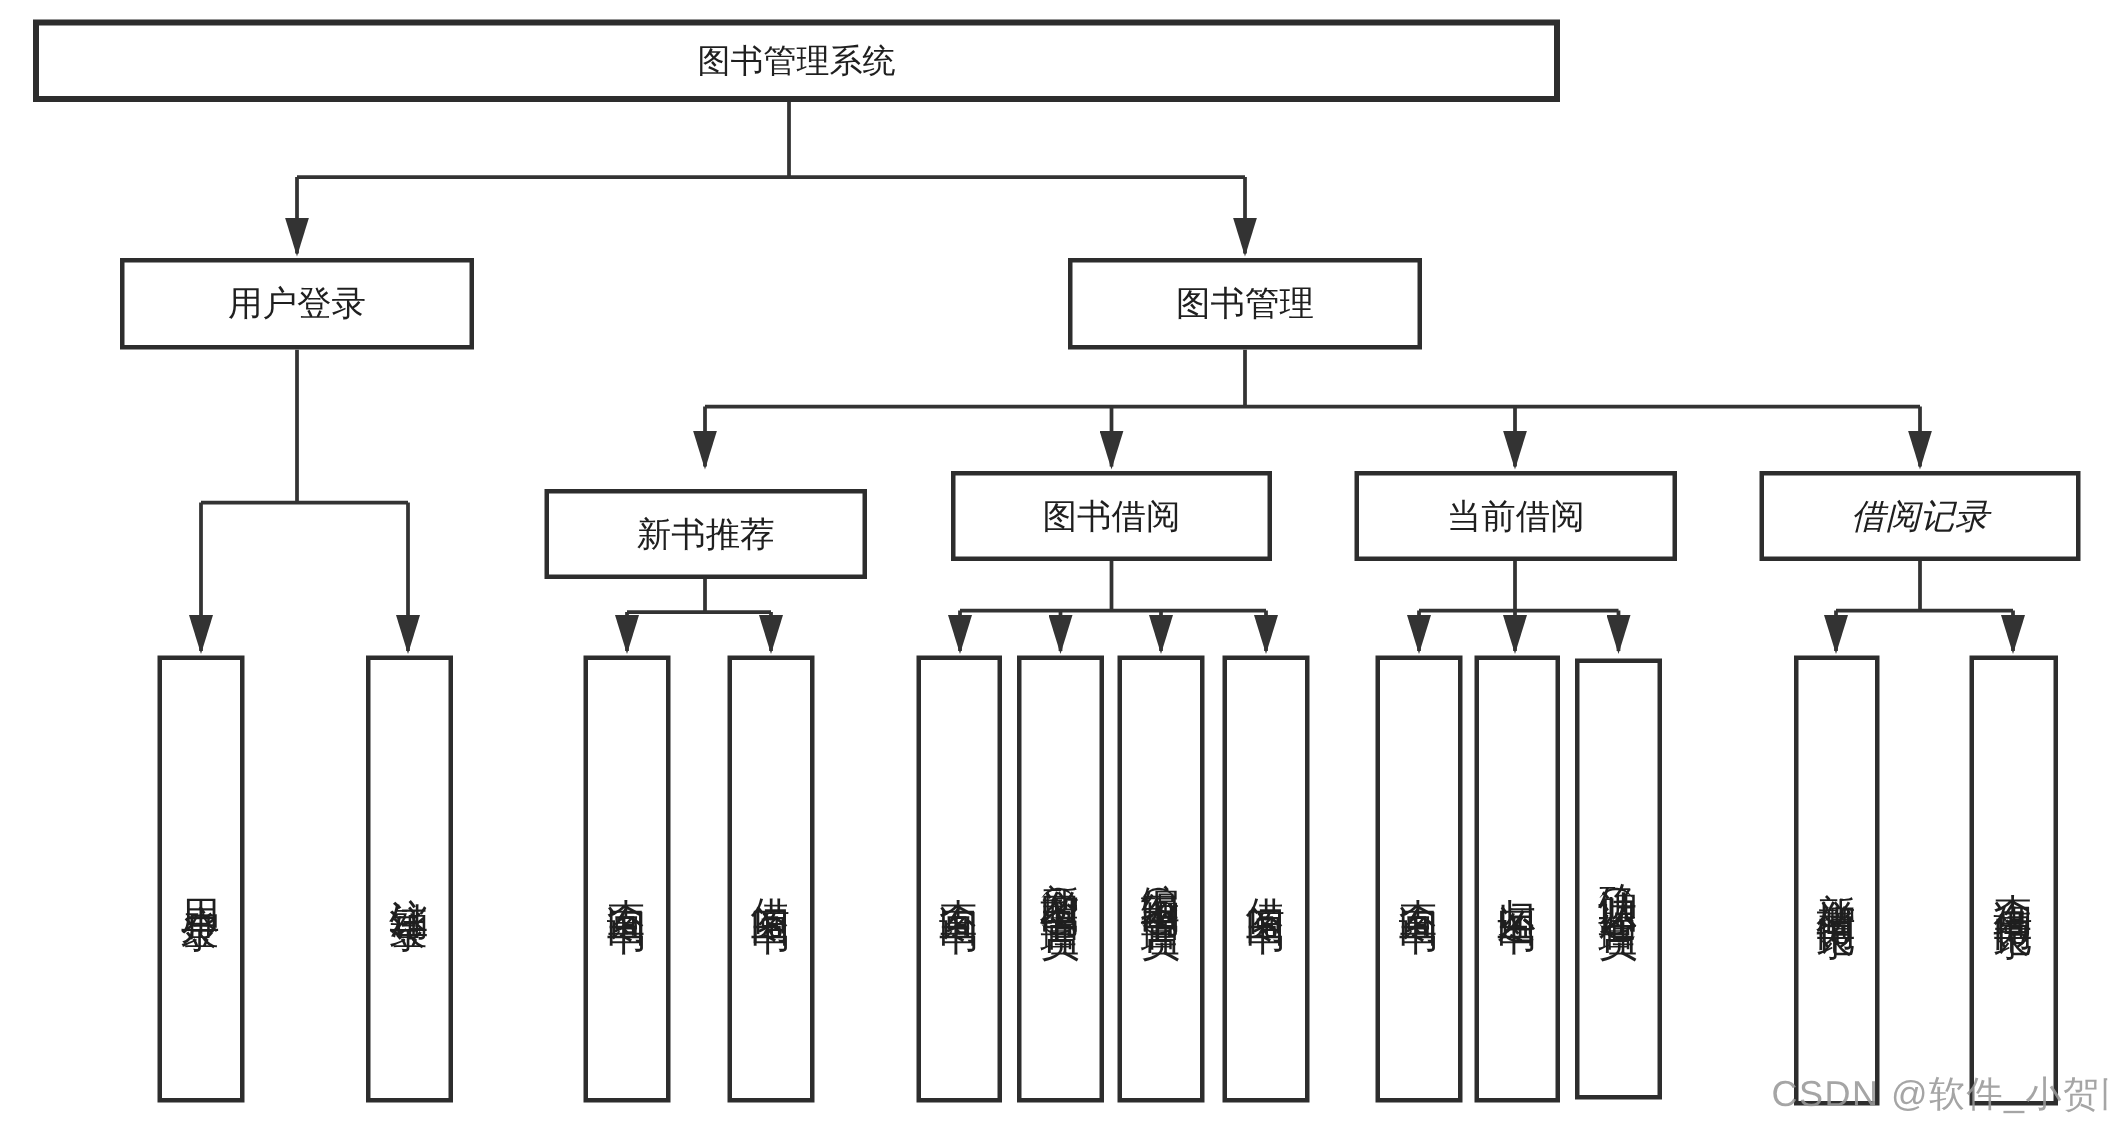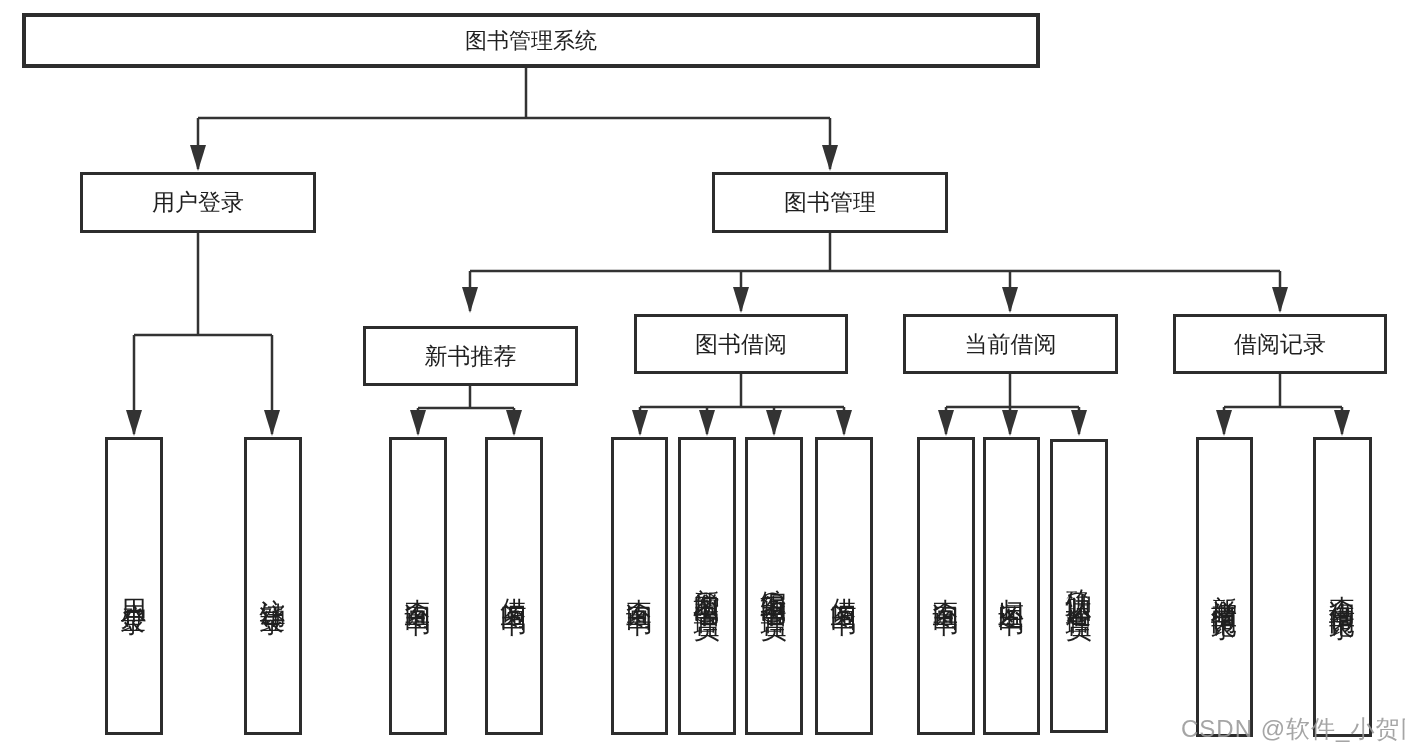--- a/index.html
+++ b/index.html
@@ -108,21 +108,21 @@
   </svg>
 
   <div class="box root-box" style="left:22px; top:13px; width:1018px; height:55px;">图书管理系统</div>
 
   <div class="box h-box" style="left:80px; top:172px; width:236px; height:61px;">用户登录</div>
   <div class="box h-box" style="left:712px; top:172px; width:236px; height:61px;">图书管理</div>
 
   <div class="box h-box" style="left:363px; top:314px; width:215px; height:60px;margin-top:12px;">新书推荐</div>
   <div class="box h-box" style="left:903px; top:314px; width:215px; height:60px;">当前借阅</div>
   <div class="box h-box" style="left:634px; top:314px; width:214px; height:60px;">图书借阅</div>
-  <div class="box h-box" style="left:1173px; top:314px; width:214px; height:60px;">借阅记录</div>
+  <div class="box h-box" style="left:1173px; top:314px; width:214px; height:60px;font-style:italic;">借阅记录</div>
 
   <div class="box leaf" style="left:105px; top:437px; width:58px; height:298px;">用户登录</div>
   <div class="box leaf" style="left:244px; top:437px; width:58px; height:298px;">注销登录</div>
 
   <div class="box leaf" style="left:389px; top:437px; width:58px; height:298px;">查询图书</div>
   <div class="box leaf" style="left:485px; top:437px; width:58px; height:298px;">借阅图书</div>
 
   <div class="box leaf" style="left:611px; top:437px; width:57px; height:298px;">查询图书</div>
   <div class="box leaf" style="left:678px; top:437px; width:58px; height:298px;">新增图书（管理员）</div>
   <div class="box leaf" style="left:745px; top:437px; width:58px; height:298px;">编辑图书（管理员）</div>

